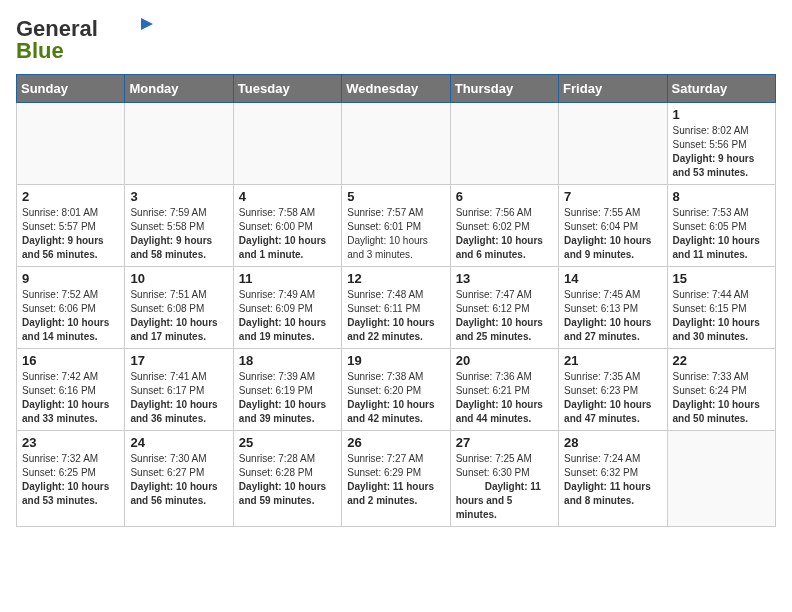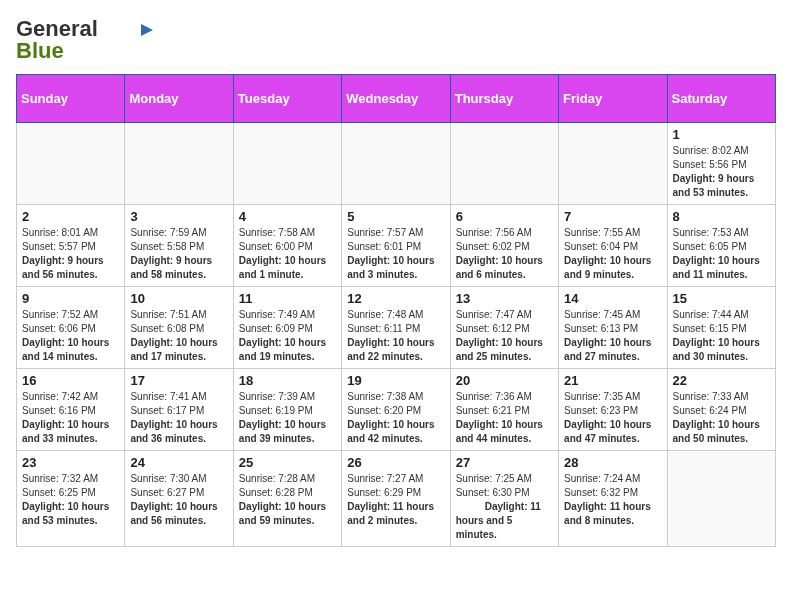--- a/index.html
+++ b/index.html
@@ -32,25 +32,25 @@
     .location {
       font-size: 15px;
       color: #555;
     }
     .calendar {
       width: 100%;
       border-collapse: collapse;
       border: 1px solid #ccc;
     }
     .calendar th {
-      background: #d946ef;
+      background: #737373;
       color: #fff;
       font-size: 13px;
       font-weight: bold;
-      padding: 16px 4px;
+      padding: 6px 4px;
       text-align: left;
       border: 1px solid #2060a0;
     }
     .calendar td {
       border: 1px solid #ccc;
       vertical-align: top;
       padding: 4px 5px;
       font-size: 10.5px;
       width: calc(100% / 7);
       min-height: 80px;
@@ -66,21 +66,21 @@
       display: block;
       margin-bottom: 2px;
     }
     .day-info {
       color: #333;
       font-size: 10px;
       line-height: 1.4;
     }
     .logo-row {
       display: flex;
-      align-items: flex-end;
+      align-items: flex-start;
       gap: 40px;
     }
   </style>
 </head>
 <body>
 
 <div class="header">
   <div class="logo">
     <div class="logo-row">
       <span style="font-size:22px;font-weight:bold;color:#333;">General</span>
@@ -129,21 +129,21 @@
         <td>
           <span class="day-num">3</span>
           <div class="day-info">Sunrise: 7:59 AM<br>Sunset: 5:58 PM<br><span style="font-weight: bold;">Daylight: 9 hours and 58 minutes.</span></div>
         </td>
         <td>
           <span class="day-num">4</span>
           <div class="day-info">Sunrise: 7:58 AM<br>Sunset: 6:00 PM<br><span style="font-weight: bold;">Daylight: 10 hours and 1 minute.</span></div>
         </td>
         <td>
           <span class="day-num">5</span>
-          <div class="day-info">Sunrise: 7:57 AM<br>Sunset: 6:01 PM<br><span style="font-weight: bold; text-align: right;">Daylight: 10 hours and 3 minutes.</span></div>
+          <div class="day-info">Sunrise: 7:57 AM<br>Sunset: 6:01 PM<br><span style="font-weight: normal; text-align: right;">Daylight: 10 hours and 3 minutes.</span></div>
         </td>
         <td>
           <span class="day-num">6</span>
           <div class="day-info">Sunrise: 7:56 AM<br>Sunset: 6:02 PM<br><span style="font-weight: bold;">Daylight: 10 hours and 6 minutes.</span></div>
         </td>
         <td>
           <span class="day-num">7</span>
           <div class="day-info">Sunrise: 7:55 AM<br>Sunset: 6:04 PM<br><span style="font-weight: bold;">Daylight: 10 hours and 9 minutes.</span></div>
         </td>
         <td>

